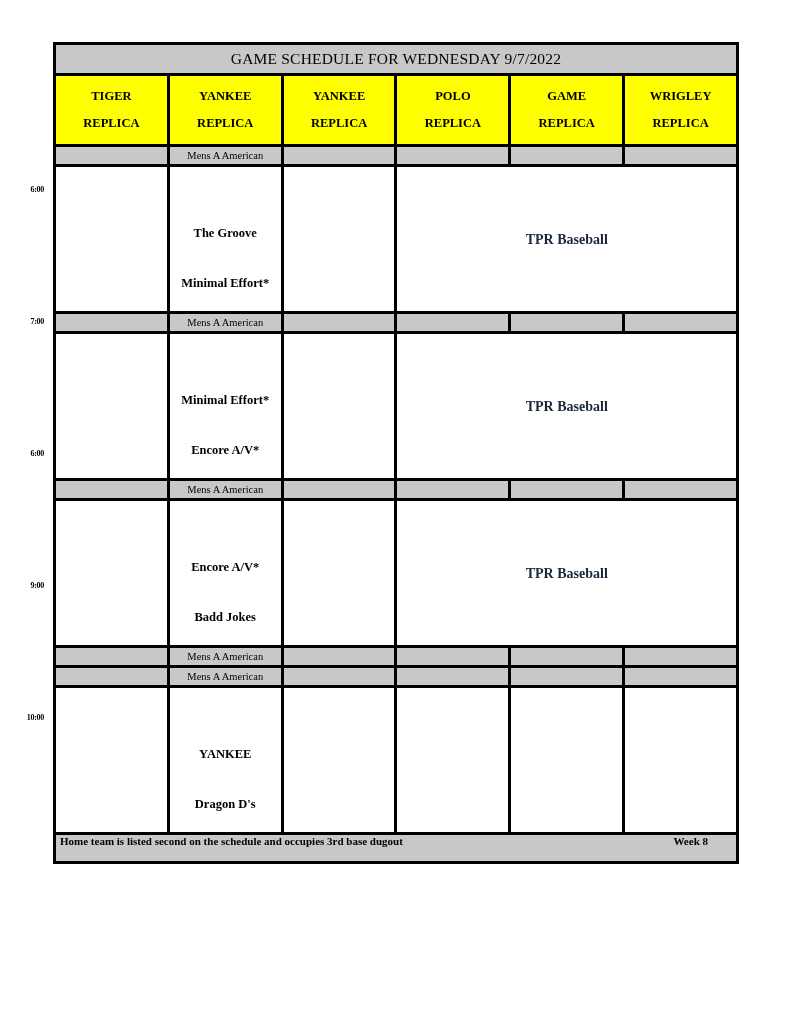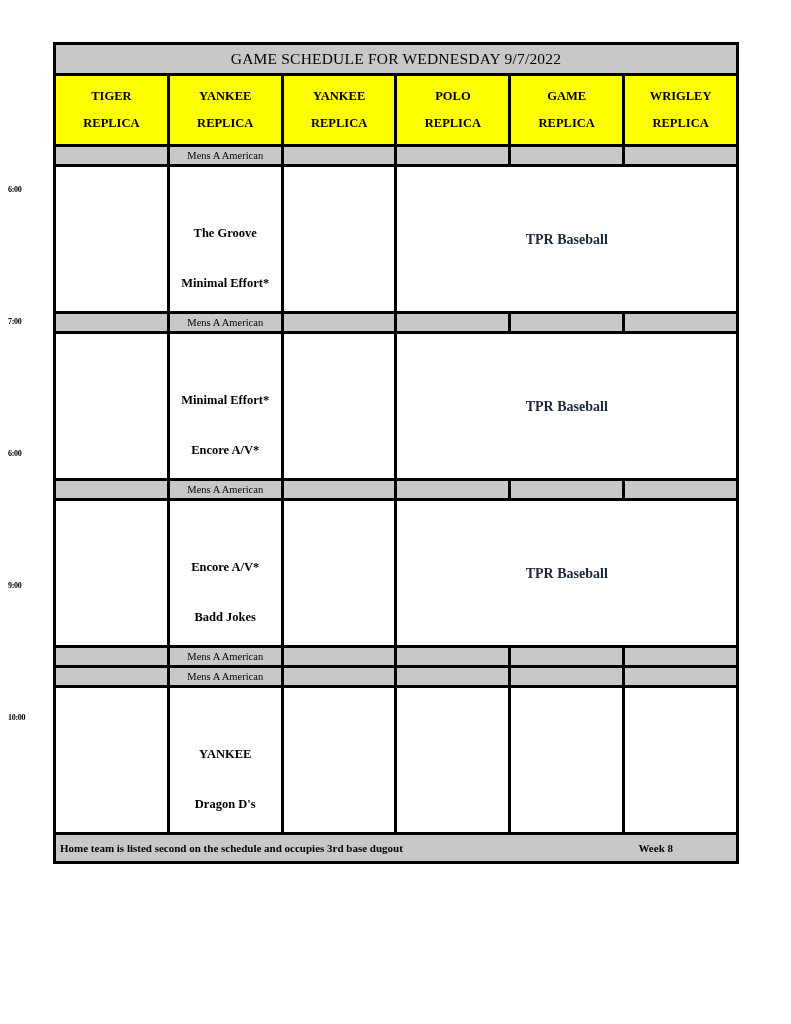--- a/index.html
+++ b/index.html
@@ -70,31 +70,31 @@
     font-size: 14px;
     color: var(--event_text, #1a2639);
   }
   tr.row-footer td {
     height: 26px;
     background: var(--divider_bg, #c8c8c8);
   }
   .footer-wrap {
     display: flex;
     justify-content: space-between;
-    align-items: center;
     height: 100%;
-    padding: 0 63px 0 4px;
+    padding: 0 28px 0 4px;
     box-sizing: border-box;
     font-weight: bold;
     font-size: 11px;
   }
   .time-label {
     position: absolute;
     left: 8px;
     width: 36px;
+    text-align: right;
     font-weight: bold;
     font-size: 8px;
     letter-spacing: -0.3px;
   }
   .t0 { top: 185px; }
   .t1 { top: 317px; }
   .t2 { top: 449px; }
   .t3 { top: 581px; }
   .t4 { top: 713px; }
 </style>

